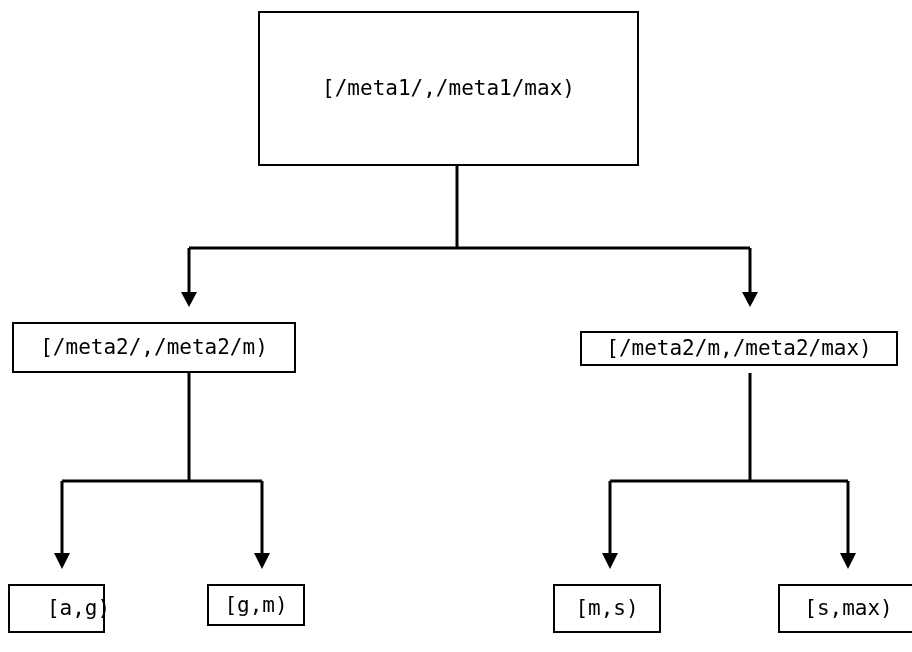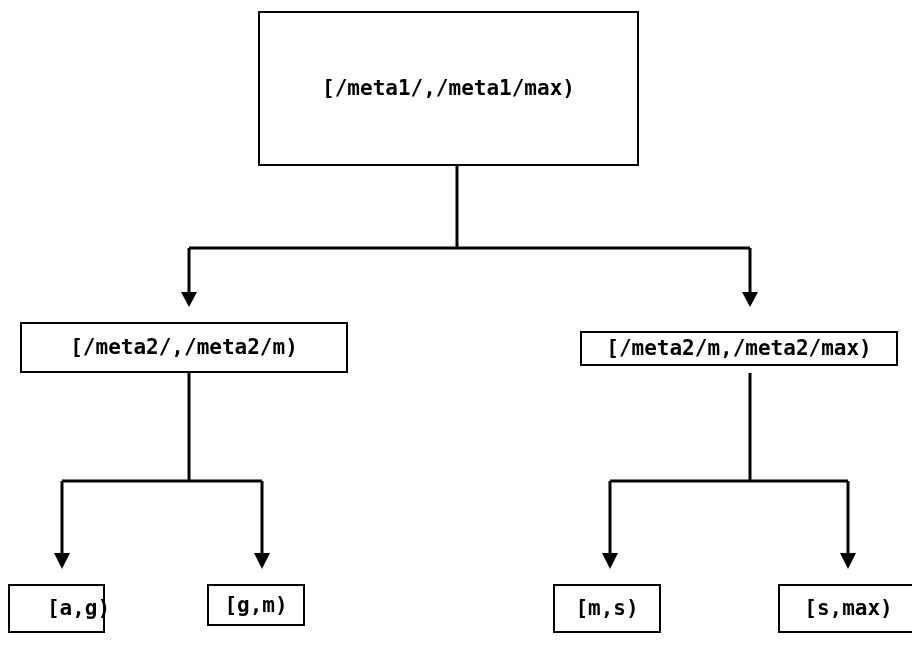--- a/index.html
+++ b/index.html
@@ -8,21 +8,20 @@
     padding: 0;
     background: #ffffff;
   }
   #canvas {
     position: relative;
     width: 912px;
     height: 652px;
     background: #ffffff;
     overflow: hidden;
     font-family: "DejaVu Sans Mono", "Liberation Mono", monospace;
-    font-weight: bold;
   }
   #edge-layer {
     position: absolute;
     left: 0;
     top: 0;
     width: 912px;
     height: 652px;
   }
   .node {
     position: absolute;
@@ -43,23 +42,23 @@
     white-space: pre;
     color: #000000;
   }
   #node-root {
     left: 258px;
     top: 11px;
     width: 381px;
     height: 155px;
   }
   #node-mid-left {
-    left: 20px;
+    left: 12px;
     top: 322px;
-    width: 328px;
+    width: 284px;
     height: 51px;
   }
   #node-mid-right {
     left: 580px;
     top: 331px;
     width: 318px;
     height: 35px;
     text-align: right;
   }
   #node-leaf-0 {

